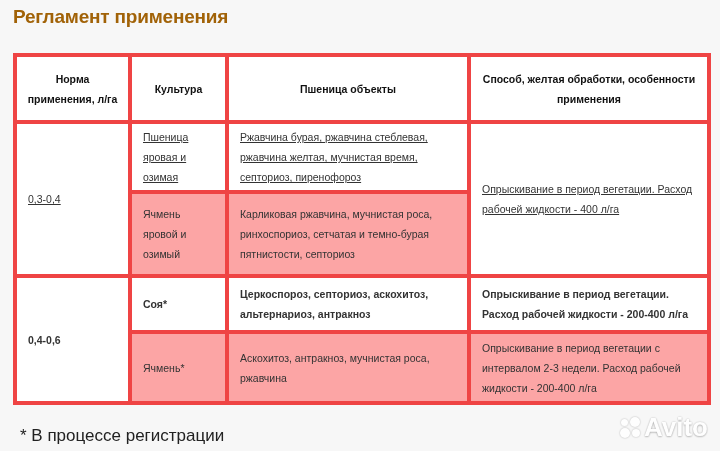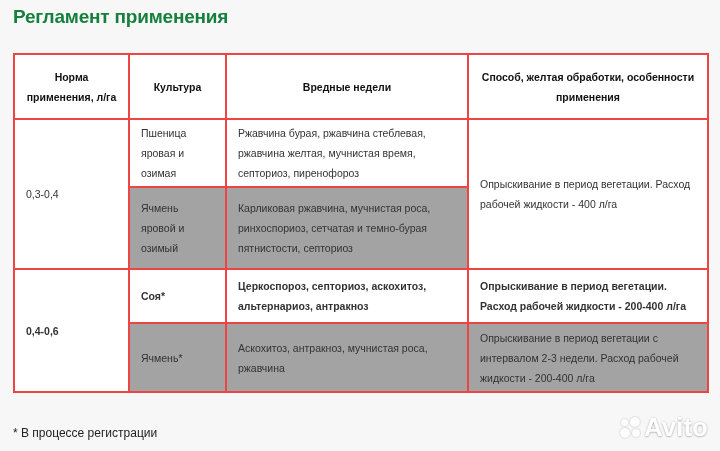--- a/index.html
+++ b/index.html
@@ -12,64 +12,64 @@
       font-family: "Liberation Sans", "DejaVu Sans", sans-serif;
       color: #1a1a1a;
     }
     .page { position: relative; width: 720px; height: 451px; }
     .title {
       position: absolute;
       left: 13px;
       top: 6px;
       font-size: 19px;
       font-weight: bold;
-      color: #15803d;
+      color: #a16207;
       letter-spacing: -0.2px;
     }
     table.reg {
       position: absolute;
       left: 13px;
       top: 53px;
       width: 694px;
       border-collapse: collapse;
       table-layout: fixed;
       background: #ffffff;
       font-size: 10.5px;
       line-height: 20px;
       color: #333;
     }
     table.reg td, table.reg th {
-      border: 2px solid #ef4444;
+      border: 4px solid #ef4444;
       vertical-align: middle;
       padding: 0 11px;
     }
     table.reg th {
       font-weight: bold;
       color: #111;
       text-align: center;
       font-size: 10.5px;
       height: 63px;
       padding: 0 8px;
     }
     col.c1 { width: 115px; }
     col.c2 { width: 97px; }
     col.c3 { width: 242px; }
     col.c4 { width: 240px; }
-    tr.r1 td { height: 66px; }
+    tr.r1 td { height: 66px; text-decoration: underline; }
     tr.r2 td { height: 80px; }
     tr.r3 td { height: 52px; font-weight: bold; }
     tr.r4 td { height: 67px; }
-    td.gray { background: #a3a3a3; }
+    td.gray { background: #fca5a5; }
     td.white { background: #ffffff; }
     td.norm { padding-left: 11px; }
     .footnote {
       position: absolute;
-      left: 13px;
+      left: 20px;
       top: 426px;
-      font-size: 12px;
+      font-size: 17px;
       color: #222;
     }
     .watermark {
       position: absolute;
       right: 12px;
       top: 412px;
       display: flex;
       align-items: center;
       gap: 2px;
       color: #ffffff;
@@ -96,21 +96,21 @@
     <colgroup>
       <col class="c1">
         <col class="c2">
         <col class="c3">
         <col class="c4">
     </colgroup>
     <thead>
       <tr>
         <th>Норма применения, л/га</th>
         <th>Культура</th>
-        <th>Вредные недели</th>
+        <th>Пшеница объекты</th>
         <th>Способ, желтая обработки, особенности применения</th>
       </tr>
     </thead>
     <tbody>
       <tr class="r1">
         <td class="white norm" rowspan="2">0,3-0,4</td>
         <td class="white">Пшеница яровая и озимая</td>
         <td class="white">Ржавчина бурая, ржавчина стеблевая, ржавчина желтая, мучнистая время, септориоз, пиренофороз</td>
         <td class="white" rowspan="2">Опрыскивание в период вегетации. Расход рабочей жидкости - 400 л/га</td>
       </tr>

